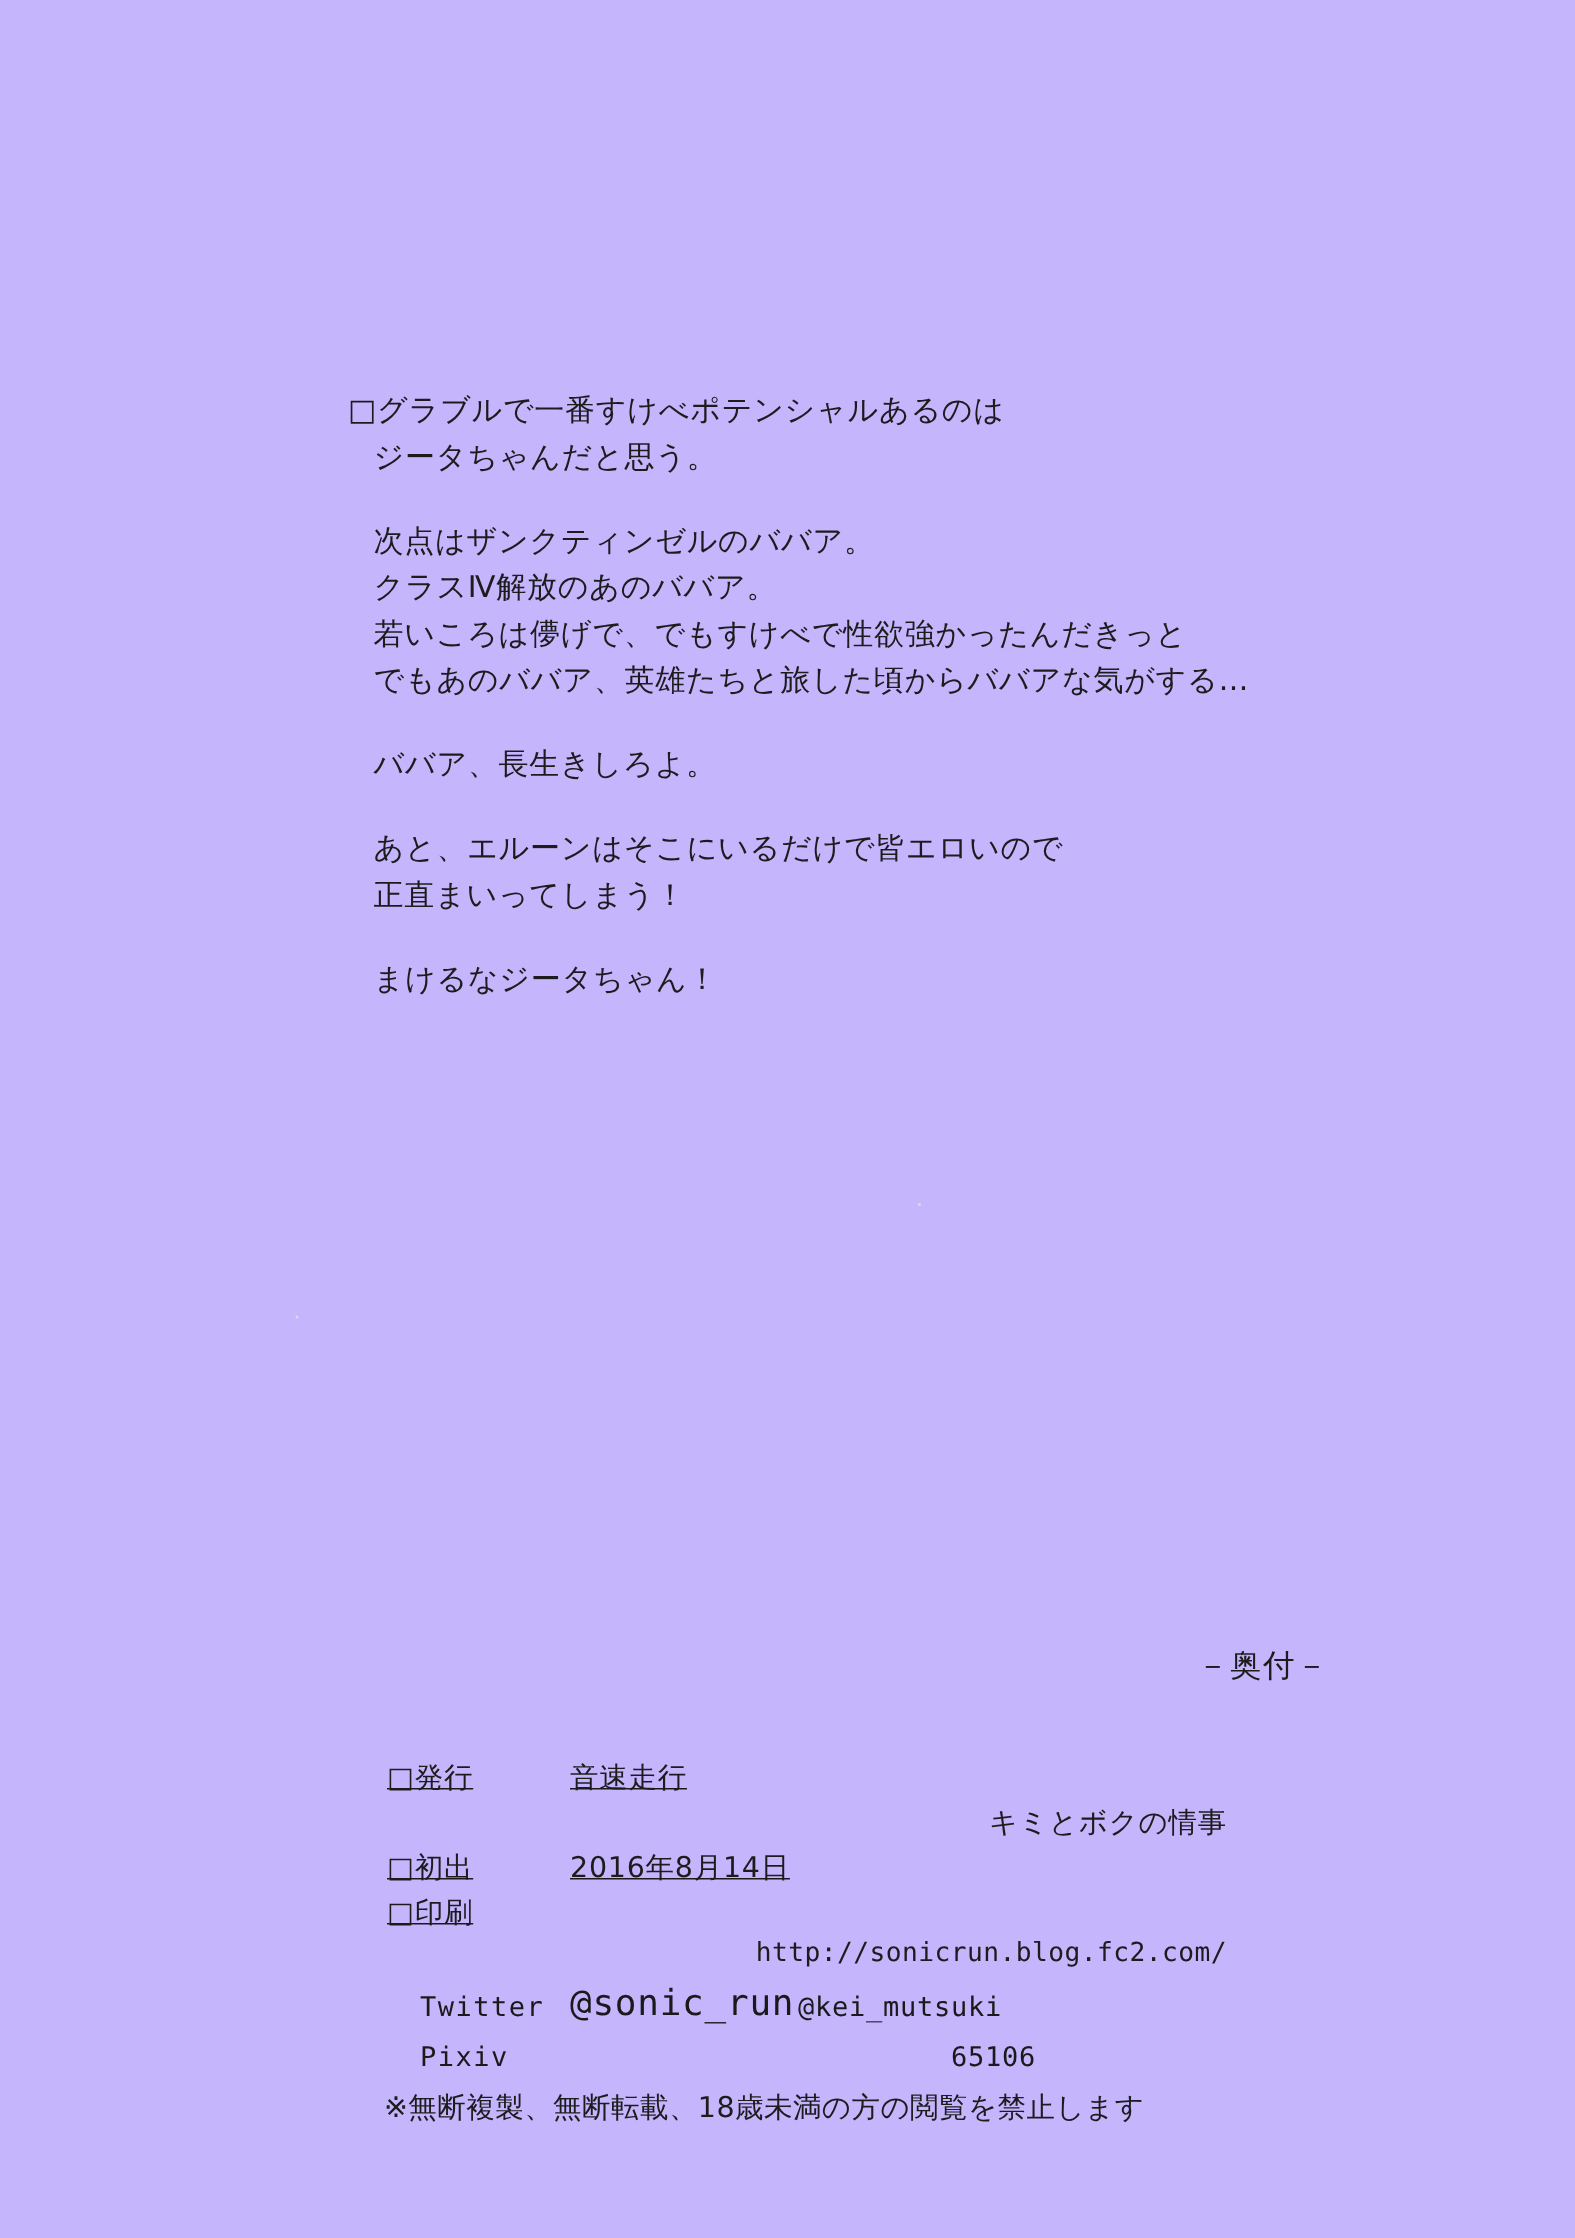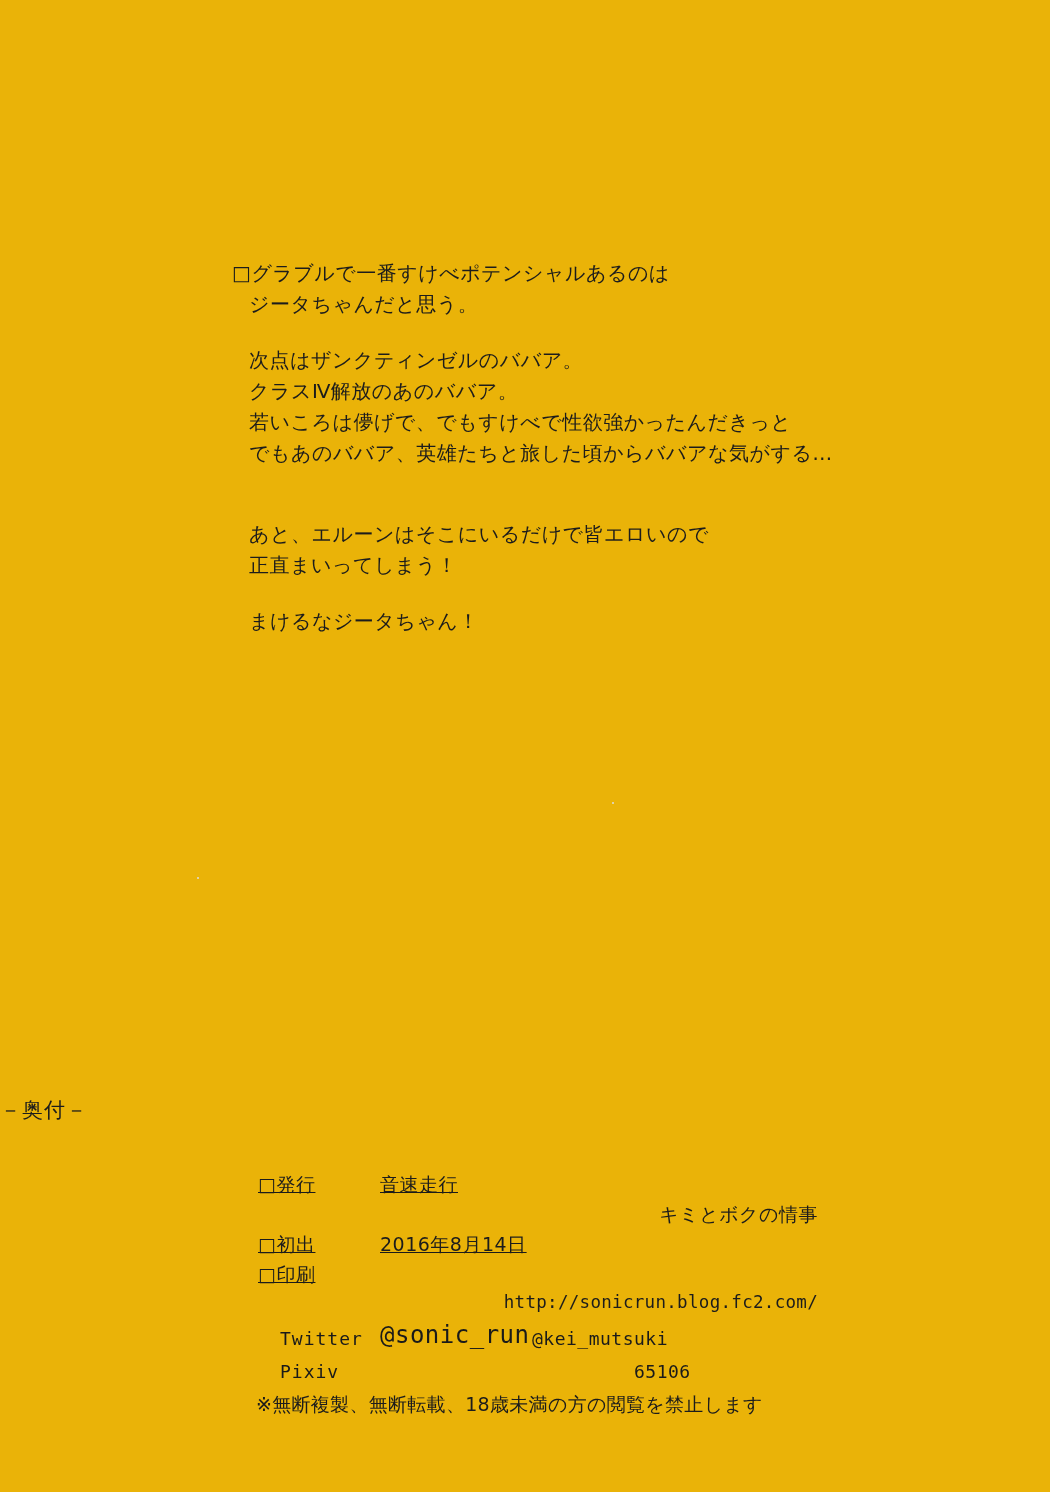--- a/index.html
+++ b/index.html
@@ -4,21 +4,21 @@
 <style>
   html, body {
     margin: 0;
     padding: 0;
     background: #ffffff;
   }
   .page {
     position: relative;
     width: 1050px;
     height: 1492px;
-    background: #eab308;
+    background: #c4b5fd;
     overflow: hidden;
     font-family: "DejaVu Sans", sans-serif;
     color: #1a1a1a;
   }
 
   
   .afterword {
     position: absolute;
     left: 232px;
     top: 258px;
@@ -38,21 +38,21 @@
   .aw-gap {
     height: 25px;
   }
 
   
   .colophon-title {
     position: absolute;
     left: 0;
     top: 1096px;
     width: 886px;
-    text-align: left;
+    text-align: right;
     font-size: 21px;
     letter-spacing: 1px;
     color: #1c1c1c;
   }
 
   .colophon {
     position: absolute;
     left: 258px;
     top: 1172px;
     width: 560px;
@@ -152,20 +152,21 @@
 
   <div class="afterword">
     <div class="aw-line">□グラブルで一番すけべポテンシャルあるのは</div>
     <div class="aw-line aw-indent">ジータちゃんだと思う。</div>
     <div class="aw-gap"></div>
     <div class="aw-line aw-indent">次点はザンクティンゼルのババア。</div>
     <div class="aw-line aw-indent">クラスⅣ解放のあのババア。</div>
     <div class="aw-line aw-indent">若いころは儚げで、でもすけべで性欲強かったんだきっと</div>
     <div class="aw-line aw-indent">でもあのババア、英雄たちと旅した頃からババアな気がする…</div>
     <div class="aw-gap"></div>
+    <div class="aw-line aw-indent">ババア、長生きしろよ。</div>
     <div class="aw-gap"></div>
     <div class="aw-line aw-indent">あと、エルーンはそこにいるだけで皆エロいので</div>
     <div class="aw-line aw-indent">正直まいってしまう！</div>
     <div class="aw-gap"></div>
     <div class="aw-line aw-indent">まけるなジータちゃん！</div>
   </div>
 
   <div class="colophon-title">－奥付－</div>
 
   <div class="colophon">

